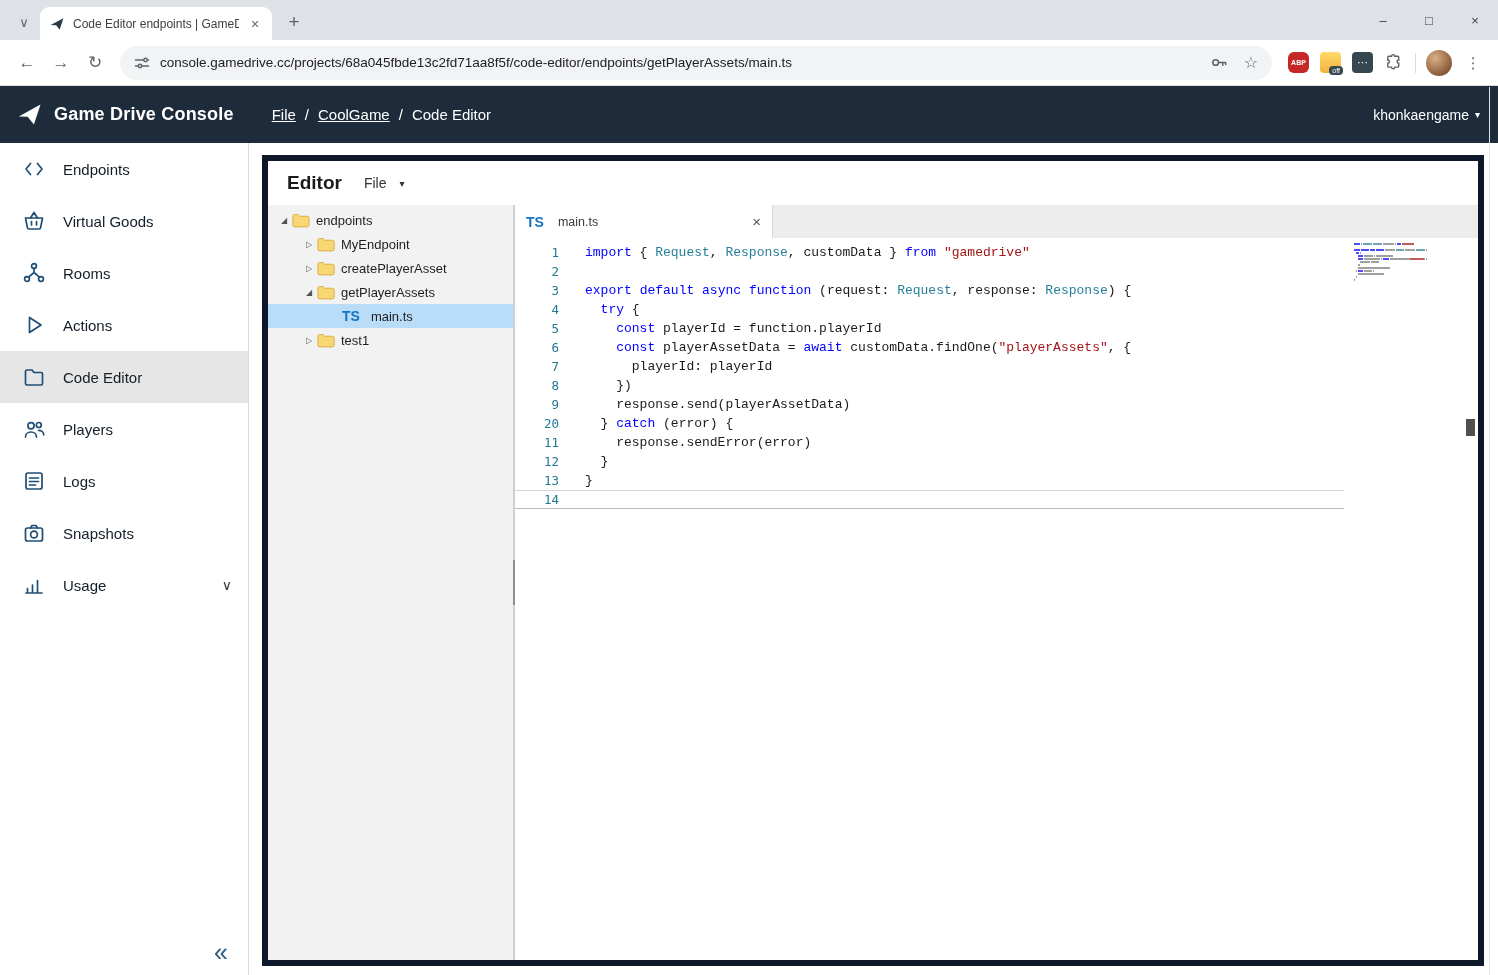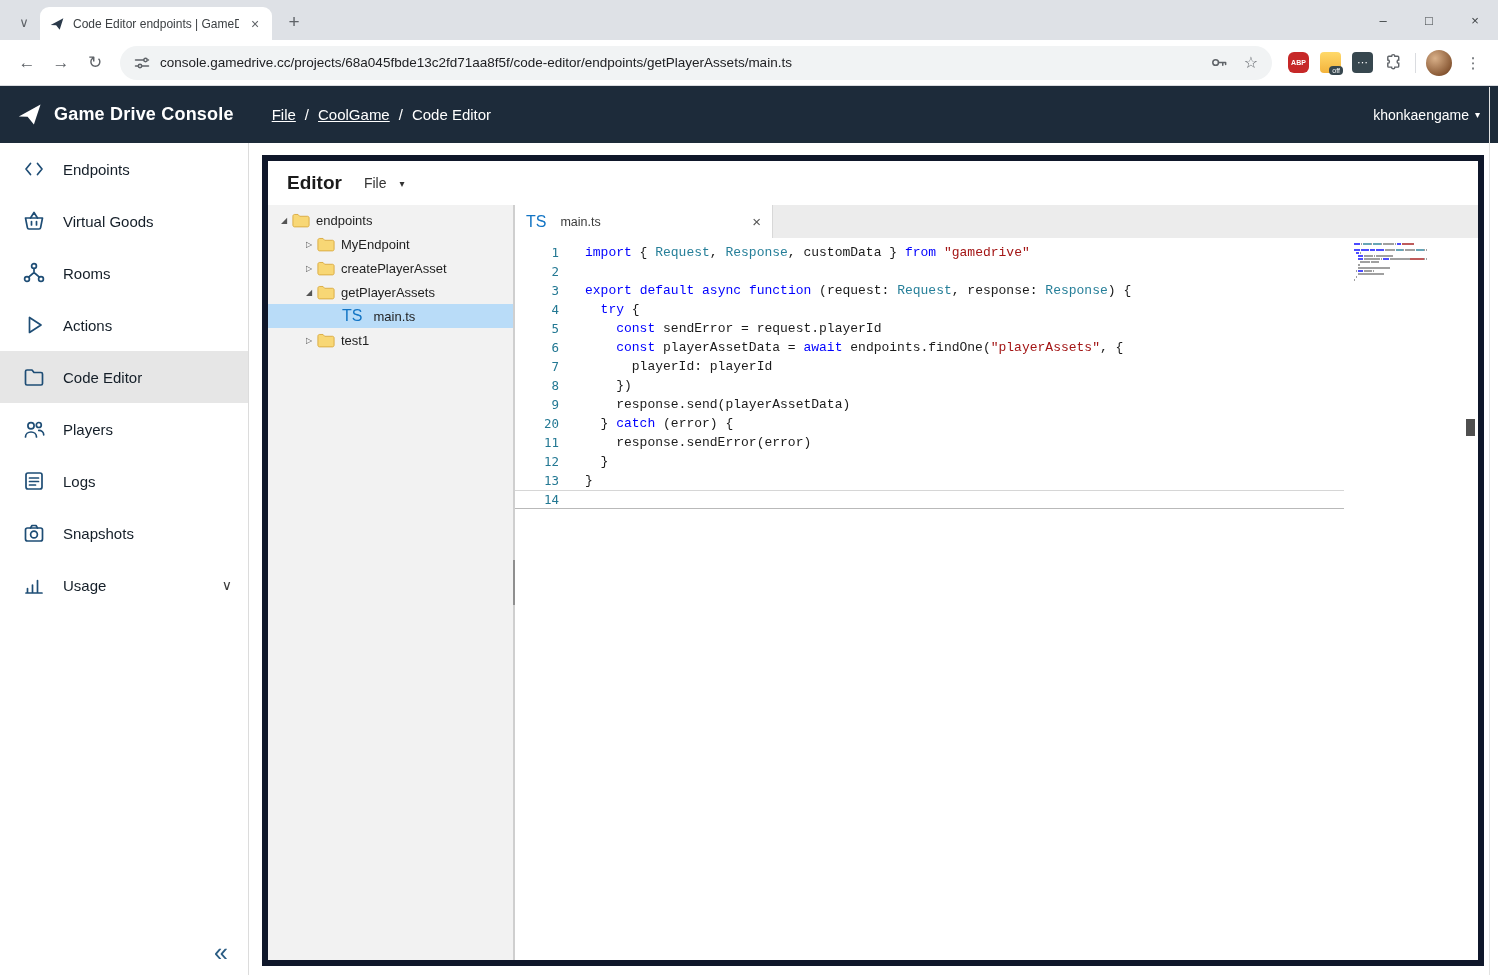--- a/index.html
+++ b/index.html
@@ -62,21 +62,21 @@
   .fm-caret{font-size:10px;color:#333;}
   .editor-body{flex:1;display:flex;min-height:0;}
 
   .file-tree{width:247px;background:#f2f2f2;border-right:2px solid #cfcfcf;padding-top:3px;flex-shrink:0;position:relative;}
   .file-tree::after{content:"";position:absolute;right:-2px;top:355px;width:2px;height:45px;background:#8f8f8f;}
   .tree-row{height:24px;display:flex;align-items:center;font-size:13px;color:#1f1f1f;cursor:pointer;white-space:nowrap;}
   .tree-row.selected{background:var(--selection-blue);}
   .tree-arrow{width:16px;font-size:8px;color:#555;text-align:center;flex-shrink:0;}
   .tree-ficon{width:20px;display:flex;flex-shrink:0;}
   .tree-label{margin-left:4px;}
-  .ts-badge{color:var(--ts-blue);font-weight:400;font-size:16px;margin-right:7px;flex-shrink:0;}
+  .ts-badge{color:var(--ts-blue);font-weight:700;font-size:14px;margin-right:7px;flex-shrink:0;}
 
   .code-pane{flex:1;display:flex;flex-direction:column;min-width:0;}
   .etab-bar{height:33px;background:#ececec;display:flex;flex-shrink:0;}
   .etab{width:258px;background:#fff;display:flex;align-items:center;padding:0 11px;gap:7px;border-right:1px solid #d8d8d8;cursor:pointer;}
   .etab-label{font-size:12.5px;color:#3b3b3b;flex:1;}
   .etab-close{color:#555;font-size:15px;cursor:pointer;}
 
   .code-area{flex:1;position:relative;padding-top:5px;font-family:"DejaVu Sans Mono","Liberation Mono",monospace;font-size:13px;background:#fff;overflow:hidden;}
   .code-row{height:19px;line-height:19px;display:flex;margin-right:134px;}
   .code-row .ln{flex:0 0 44px;text-align:right;color:var(--line-number);font-size:12.5px;}
@@ -348,25 +348,25 @@
               <div class="code-row">
                 <span class="ln">3</span>
                 <span class="code-text"><span class="tok-kw">export</span><span class="tok-pl"> </span><span class="tok-kw">default</span><span class="tok-pl"> </span><span class="tok-kw">async</span><span class="tok-pl"> </span><span class="tok-kw">function</span><span class="tok-pl"> (request: </span><span class="tok-ty">Request</span><span class="tok-pl">, response: </span><span class="tok-ty">Response</span><span class="tok-pl">) {</span></span>
               </div>
               <div class="code-row">
                 <span class="ln">4</span>
                 <span class="code-text"><span class="tok-pl">  </span><span class="tok-kw">try</span><span class="tok-pl"> {</span></span>
               </div>
               <div class="code-row">
                 <span class="ln">5</span>
-                <span class="code-text"><span class="tok-pl">    </span><span class="tok-kw">const</span><span class="tok-pl"> sendError = request.playerId</span></span>
+                <span class="code-text"><span class="tok-pl">    </span><span class="tok-kw">const</span><span class="tok-pl"> playerId = function.playerId</span></span>
               </div>
               <div class="code-row">
                 <span class="ln">6</span>
-                <span class="code-text"><span class="tok-pl">    </span><span class="tok-kw">const</span><span class="tok-pl"> playerAssetData = </span><span class="tok-kw">await</span><span class="tok-pl"> endpoints.findOne(</span><span class="tok-st">"playerAssets"</span><span class="tok-pl">, {</span></span>
+                <span class="code-text"><span class="tok-pl">    </span><span class="tok-kw">const</span><span class="tok-pl"> playerAssetData = </span><span class="tok-kw">await</span><span class="tok-pl"> customData.findOne(</span><span class="tok-st">"playerAssets"</span><span class="tok-pl">, {</span></span>
               </div>
               <div class="code-row">
                 <span class="ln">7</span>
                 <span class="code-text"><span class="tok-pl">      playerId: playerId</span></span>
               </div>
               <div class="code-row">
                 <span class="ln">8</span>
                 <span class="code-text"><span class="tok-pl">    })</span></span>
               </div>
               <div class="code-row">

